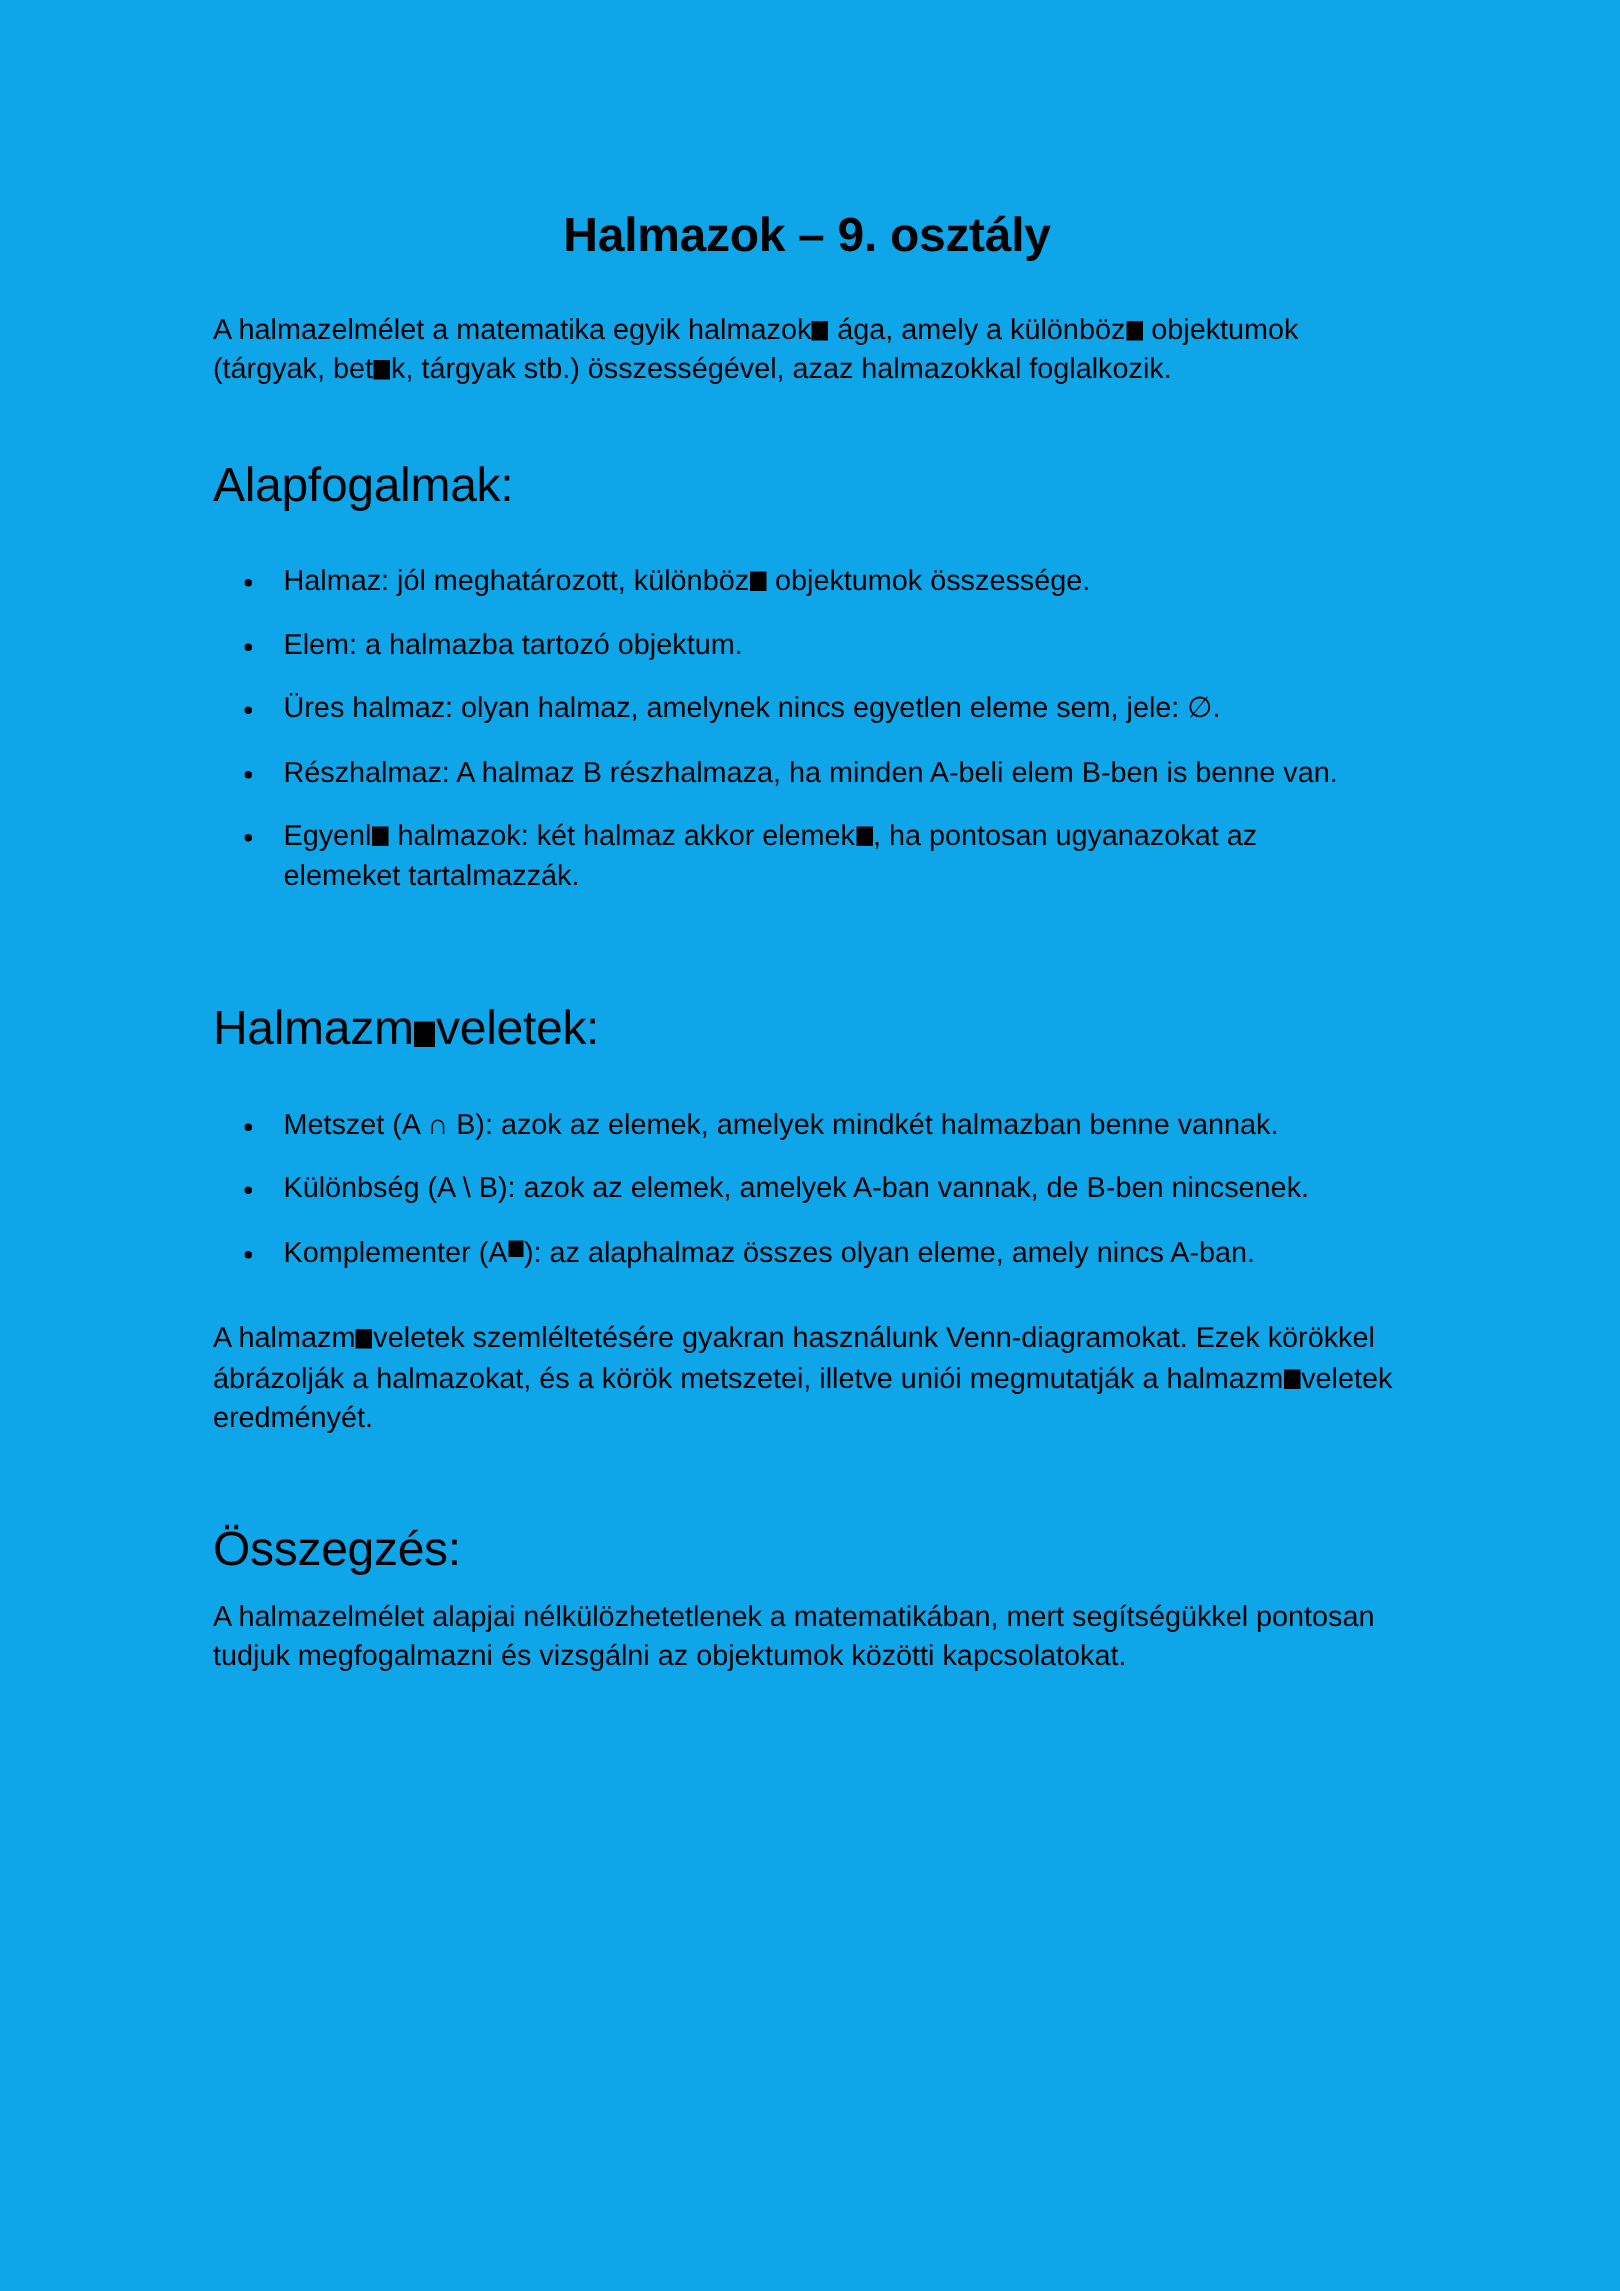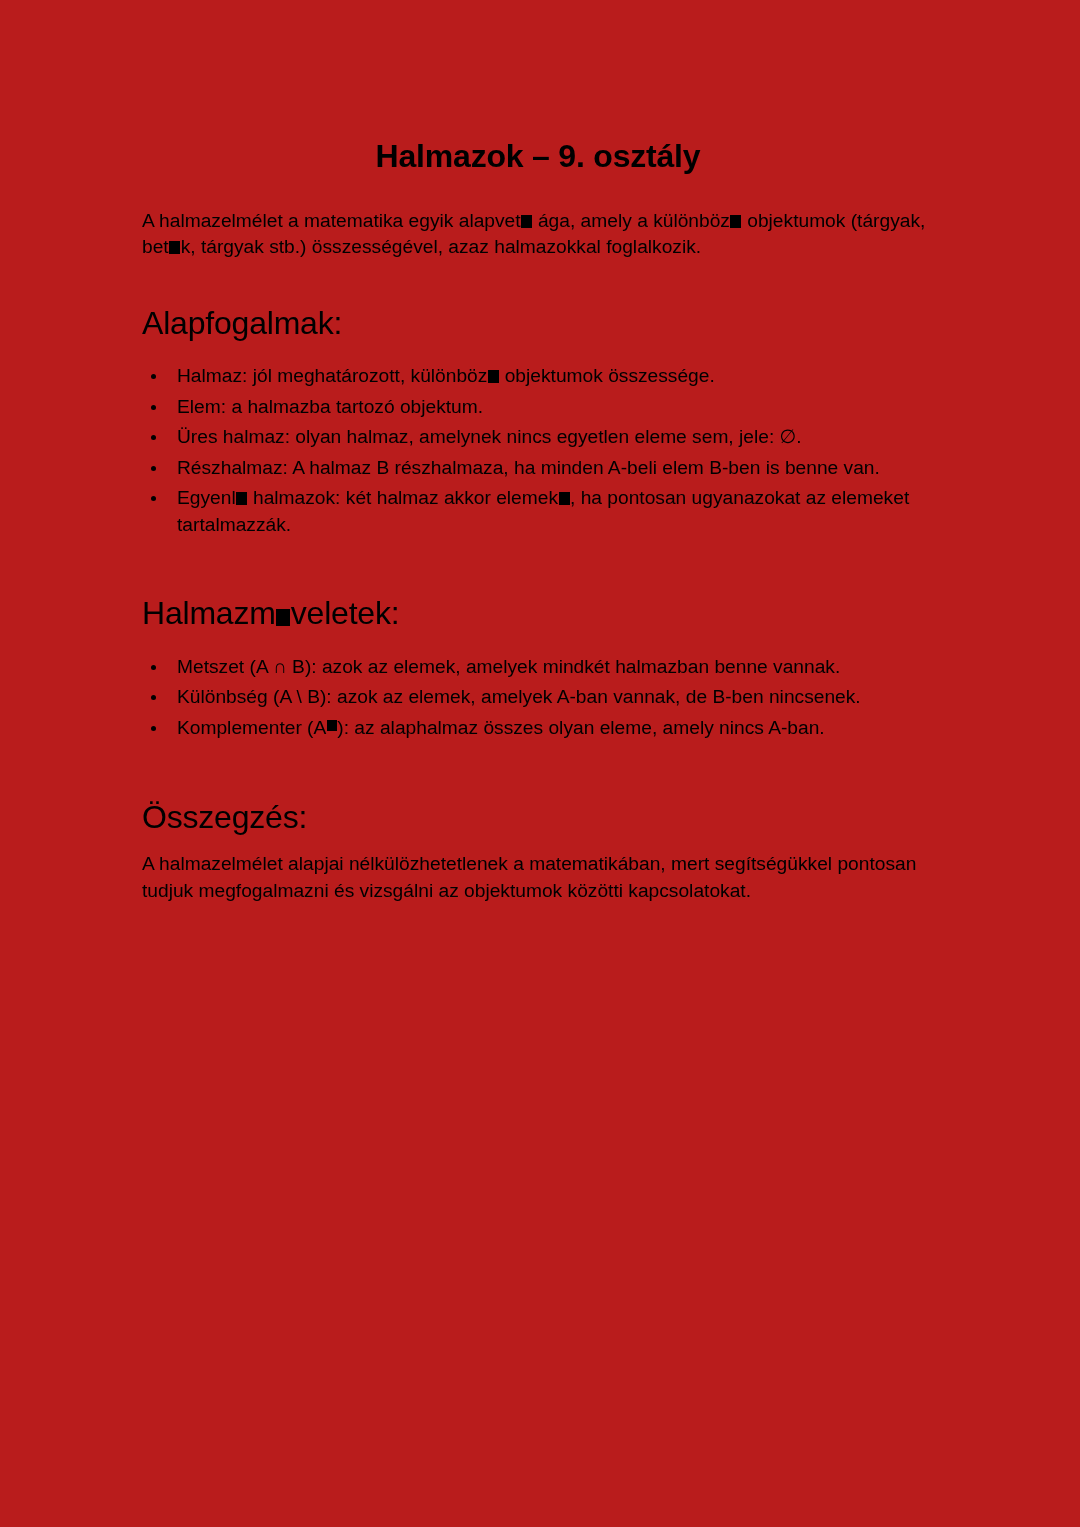--- a/index.html
+++ b/index.html
@@ -15,21 +15,21 @@
     font-family: "Liberation Sans", sans-serif;
     color: #000000;
     -webkit-font-smoothing: antialiased;
   }
   .page {
     position: absolute;
     top: 0;
     left: 0;
     width: 1080px;
     height: 1527px;
-    background: #b91c1c;
+    background: #0ea5e9;
     box-sizing: border-box;
   }
   .content {
     position: absolute;
     left: 142px;
     top: 0;
     width: 792px;
   }
 
   .doc-title {
@@ -67,21 +67,21 @@
     list-style: none;
     margin: 0;
     padding: 0;
     padding-top: 17px;
   }
   ul.bullets li {
     position: relative;
     font-size: 19.2px;
     line-height: 26.5px;
     padding-left: 31px;
-    margin: 4px;
+    margin: 16px;
   }
   ul.bullets li::before {
     content: "";
     position: absolute;
     left: 5px;
     top: 11px;
     width: 5px;
     height: 5px;
     border-radius: 50%;
     background: #000000;
@@ -113,21 +113,21 @@
   }
 </style>
 </head>
 <body>
 
 <div class="page">
   <div class="content">
 
     <h1 class="doc-title">Halmazok – 9. osztály</h1>
 
-    <p class="intro"><span>A halmazelmélet a matematika egyik alapvet</span><span class="tofu"></span><span> ága, amely a különböz</span><span class="tofu"></span><span> objektumok (tárgyak,</span> <span>bet</span><span class="tofu"></span><span>k, tárgyak stb.) összességével, azaz halmazokkal foglalkozik.</span></p>
+    <p class="intro"><span>A halmazelmélet a matematika egyik halmazok</span><span class="tofu"></span><span> ága, amely a különböz</span><span class="tofu"></span><span> objektumok (tárgyak,</span> <span>bet</span><span class="tofu"></span><span>k, tárgyak stb.) összességével, azaz halmazokkal foglalkozik.</span></p>
 
     <h2 class="section-heading sec-alapfogalmak">Alapfogalmak:</h2>
 
     <ul class="bullets">
       <li><span>Halmaz: jól meghatározott, különböz</span><span class="tofu"></span><span> objektumok összessége.</span></li>
 
       <li><span>Elem: a halmazba tartozó objektum.</span></li>
 
       <li><span>Üres halmaz: olyan halmaz, amelynek nincs egyetlen eleme sem, jele: ∅.</span></li>
 
@@ -141,19 +141,20 @@
     <ul class="bullets">
 
       <li><span>Metszet (A ∩ B): azok az elemek, amelyek mindkét halmazban benne vannak.</span></li>
 
       <li><span>Különbség (A \ B): azok az elemek, amelyek A-ban vannak, de B-ben nincsenek.</span></li>
 
       <li><span>Komplementer (A</span><span class="tofu-sup"></span><span>): az alaphalmaz összes olyan eleme, amely nincs A-ban.</span></li>
     </ul>
 
 
+    <p class="body-text"><span>A halmazm</span><span class="tofu"></span><span>veletek szemléltetésére gyakran használunk Venn-diagramokat. Ezek körökkel ábrázolják a halmazokat, és a körök metszetei, illetve uniói megmutatják a halmazm</span><span class="tofu"></span><span>veletek eredményét.</span></p>
 
     <h2 class="section-heading sec-osszegzes">Összegzés:</h2>
 
     <p class="body-text">A halmazelmélet alapjai nélkülözhetetlenek a matematikában, mert segítségükkel pontosan tudjuk megfogalmazni és vizsgálni az objektumok közötti kapcsolatokat.</p>
 
   </div>
 </div>
 
 </body></html>

